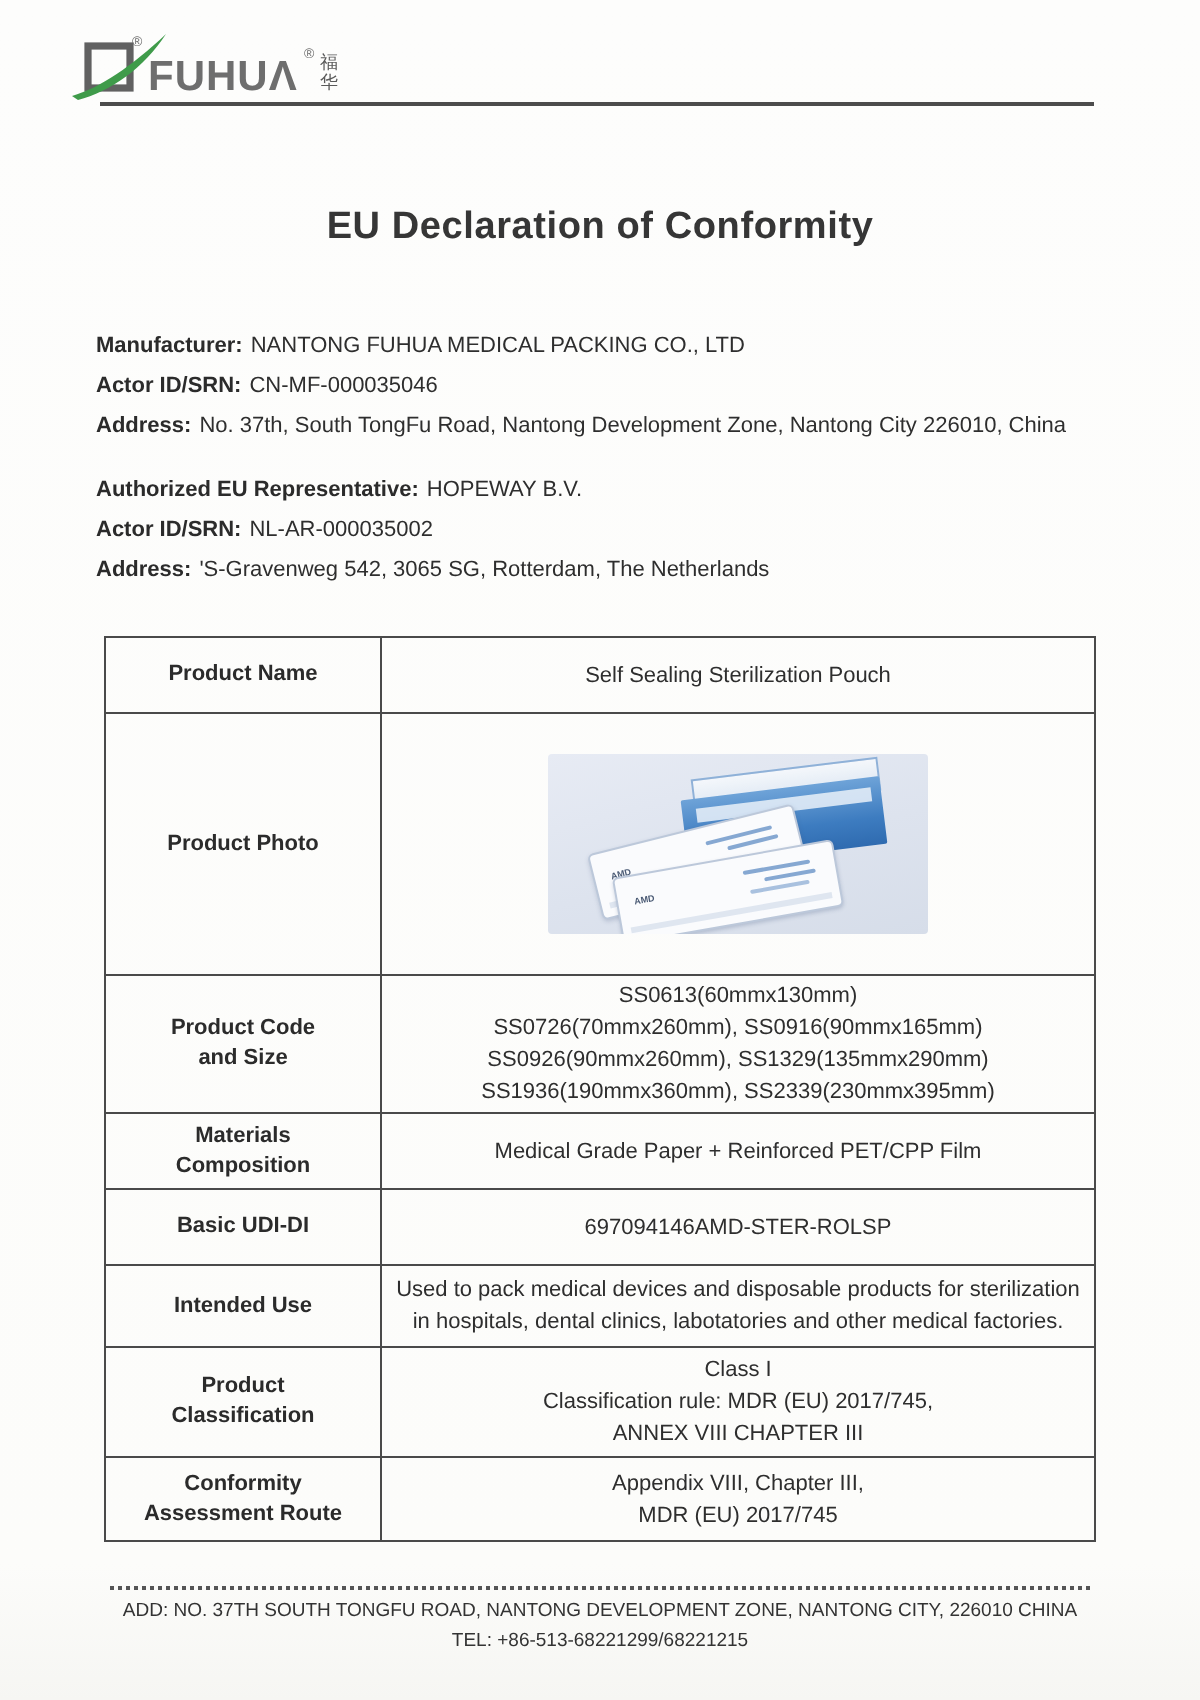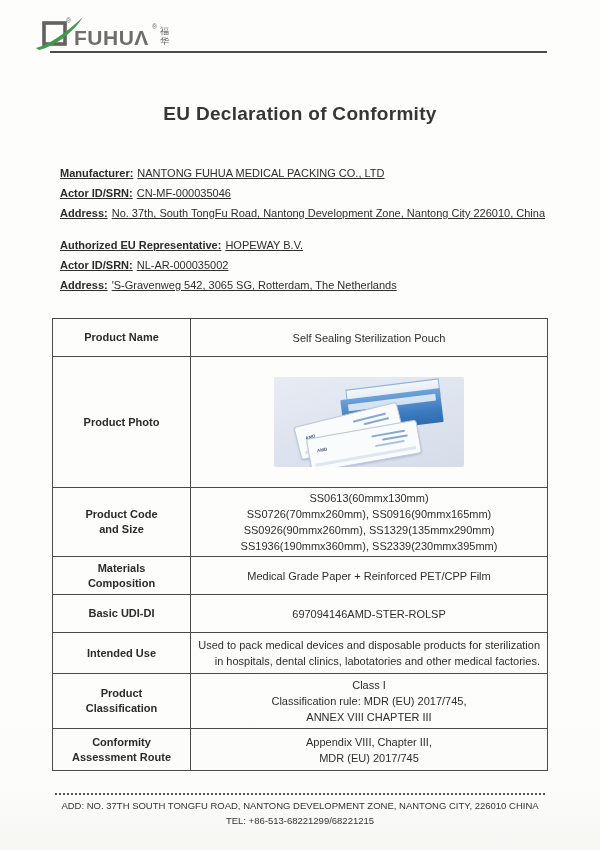--- a/index.html
+++ b/index.html
@@ -26,42 +26,42 @@
   }
 
   
   .title{
     position:absolute;left:0;right:0;top:103px;margin:0;
     text-align:center;font-size:19px;font-weight:bold;color:#363636;
     letter-spacing:.3px;
   }
 
   
-  .info-block{position:absolute;left:60px;right:50px;font-size:11px;text-decoration:underline;}
+  .info-block{position:absolute;left:48px;right:50px;font-size:11px;}
   .info-block p{margin:0;line-height:20px;white-space:nowrap;}
   .info-block .lbl{font-weight:bold;margin-right:4px;color:#2b2b2b;}
   .block-manufacturer{top:163px;}
   .block-representative{top:235px;}
 
   
   .decl-table{
     position:absolute;left:52px;top:318px;
     border-collapse:collapse;table-layout:fixed;width:496px;
     font-size:11px;color:#2e2e2e;
   }
   .decl-table td{
     border:1.2px solid #4a4a4a;
     vertical-align:middle;text-align:center;
     padding:2px 6px;
   }
   .decl-table td.c-label{
     width:125px;font-weight:bold;line-height:15px;white-space:pre-line;color:#2b2b2b;
   }
   .decl-table td.c-value{line-height:16px;white-space:pre-line;margin-left:40px;}
-  .decl-table td.align-left{text-align:right;padding:2px 7px;}
+  .decl-table td.align-left{text-align:center;padding:2px 7px;}
   .decl-table td.photo-cell{padding:4px 0;}
 
   
   .photo{
     position:relative;width:190px;height:90px;margin:0 auto;
     background:linear-gradient(165deg,#e7ebf4 0%,#dde3ee 55%,#d6dde9 100%);
     border-radius:2px;overflow:hidden;
   }
   .box-lid{
     position:absolute;left:72px;top:7px;width:92px;height:15px;

